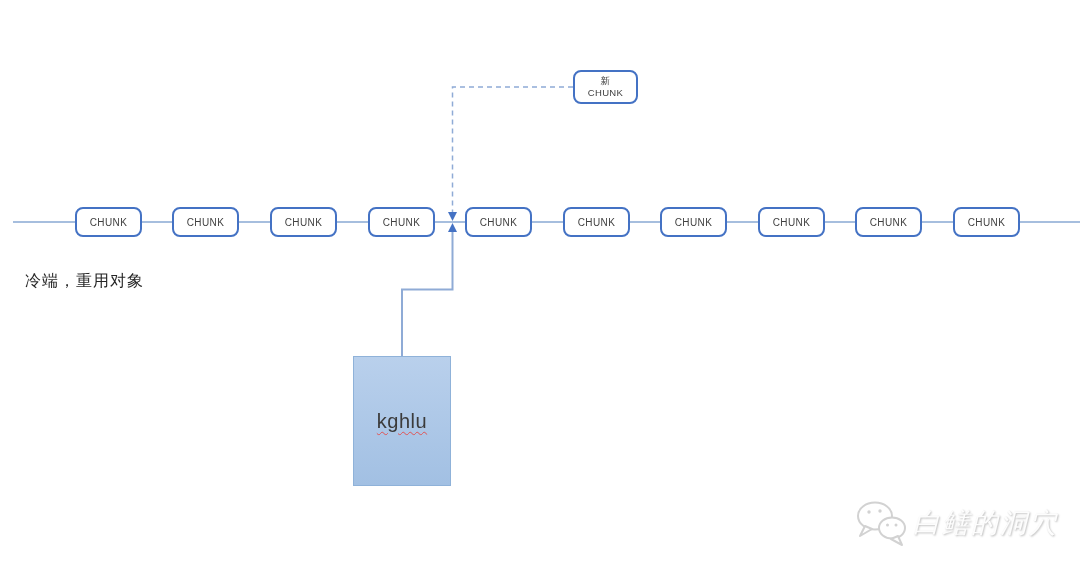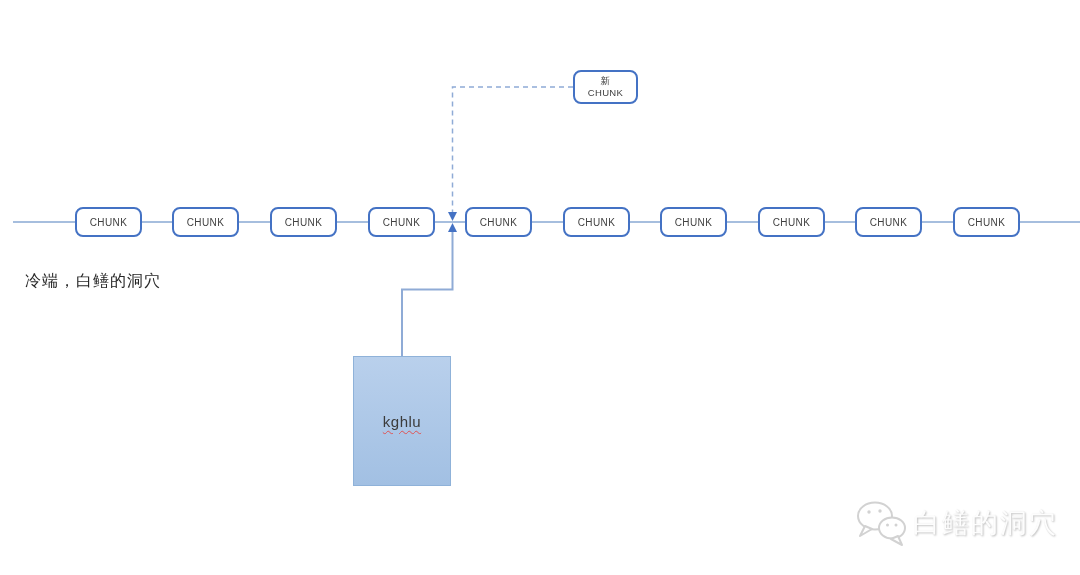--- a/index.html
+++ b/index.html
@@ -20,36 +20,37 @@
     display:flex;flex-direction:column;align-items:center;justify-content:center;
     font-size:9.5px;line-height:1.25;color:#3f3f3f;letter-spacing:.3px;
   }
   .allocator{
     position:absolute;left:353px;top:356px;width:98px;height:130px;box-sizing:border-box;
     background:linear-gradient(180deg,var(--allocator-fill-top,#b9d0ec) 0%,var(--allocator-fill-bottom,#a2c0e3) 100%);
     border:1px solid var(--allocator-border,#8fb2d9);
     display:flex;align-items:center;justify-content:center;
   }
   .allocator .alloc-label{
-    font-size:15px;color:#3b3b3b;letter-spacing:.5px;
+    font-size:20px;color:#3b3b3b;letter-spacing:.5px;
     text-decoration-line:underline;text-decoration-style:wavy;
     text-decoration-color:var(--spellcheck-underline,#e05252);
     text-decoration-thickness:1px;text-underline-offset:3px;
   }
   .side-label{
     position:absolute;top:271px;font-size:16px;color:#262626;letter-spacing:1px;white-space:nowrap;
   }
   .side-label.left{left:25px;}
   .side-label.right{right:4px;}
   .watermark{
     position:absolute;left:854px;top:499px;display:flex;align-items:center;gap:5px;
   }
   .watermark .wm-text{
     font-size:27px;letter-spacing:2px;color:#fdfdfd;white-space:nowrap;
     text-shadow:1px 1px 2px #c0c0c0,-1px -1px 1px #ffffff,0 0 1px #d8d8d8;
+    font-style:italic;
   }
 </style>
 </head>
 <body>
 
 <div class="canvas">
 
   <svg class="lines" viewBox="0 0 1080 575">
 
     <line x1="13" y1="222" x2="1080" y2="222" style="stroke:var(--chain-line,#a6bede);stroke-width:2;fill:none"></line>
@@ -96,21 +97,21 @@
 
   <div class="new-chunk">
     <span>新</span>
     <span>CHUNK</span>
   </div>
 
   <div class="allocator">
     <span class="alloc-label">kghlu</span>
   </div>
 
-  <div class="side-label left">冷端，白鳝的洞穴</div>
+  <div class="side-label left">冷端，重用对象</div>
 
   <div class="watermark">
     <svg width="54" height="48" viewBox="0 0 54 48">
       <g fill="#ffffff" stroke="#d2d2d2" stroke-width="2">
         <ellipse cx="21" cy="17" rx="17" ry="13.5"></ellipse>
         <path d="M11,27 L6,37 L18,30 Z" stroke-linejoin="round"></path>
       </g>
       <circle cx="15" cy="13" r="1.7" fill="#d2d2d2"></circle>
       <circle cx="26" cy="12" r="1.7" fill="#d2d2d2"></circle>
       <g fill="#ffffff" stroke="#d2d2d2" stroke-width="2">

